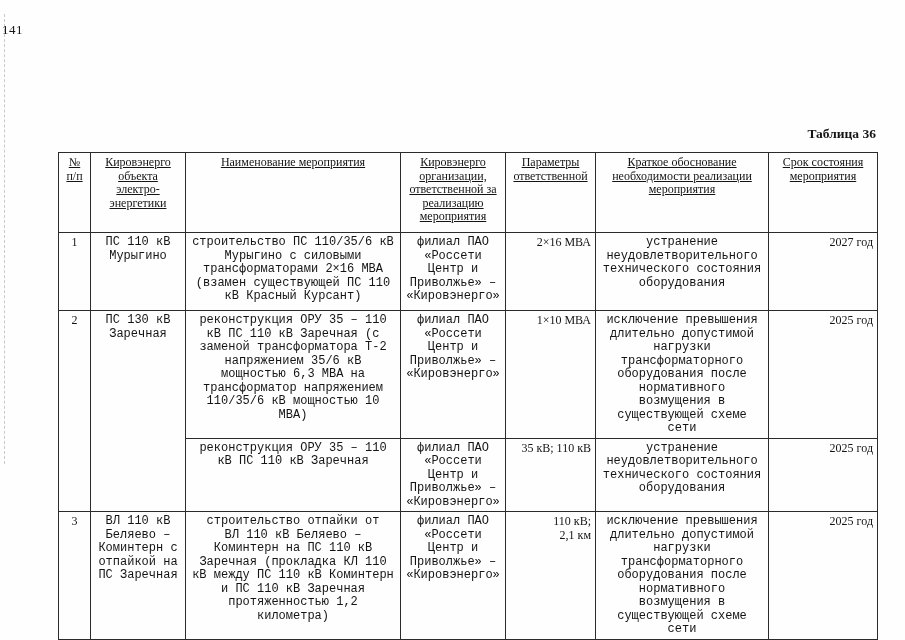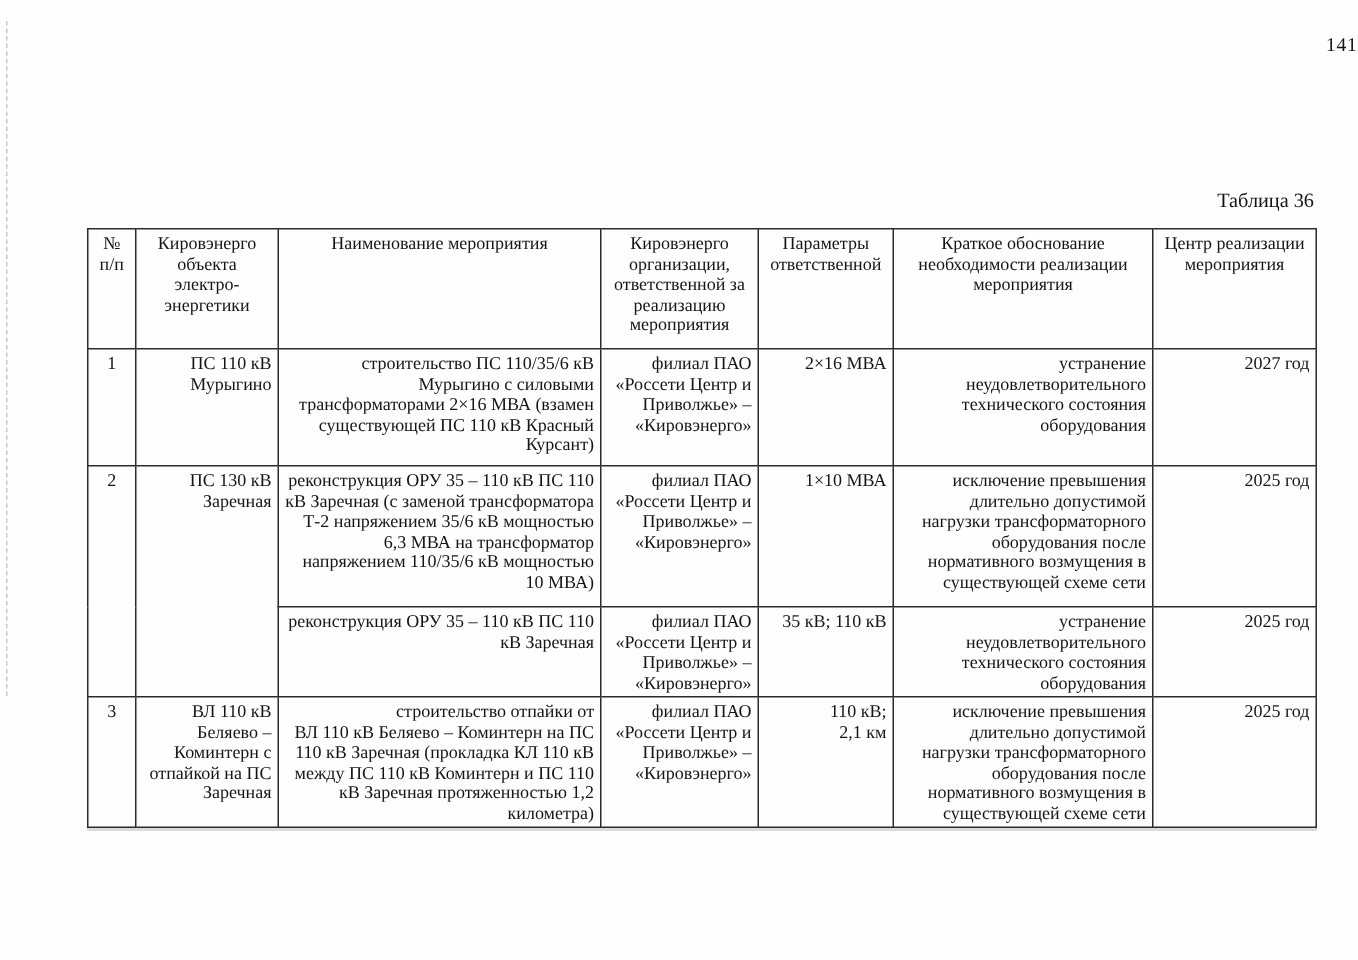--- a/index.html
+++ b/index.html
@@ -23,31 +23,32 @@
     left: 4px;
     top: 14px;
     height: 450px;
     width: 0;
     border-left: 1px dashed #b3b3b3;
     opacity: 0.7;
   }
   .page-number {
     position: absolute;
     top: 22px;
-    left: 12px;
+    left: 2px;
     right: 0;
-    text-align: right;
+    text-align: left;
     font-size: 13px;
     letter-spacing: 0.5px;
   }
   .table-caption {
     position: absolute;
     top: 126px;
     right: 29px;
     font-size: 13.5px;
+    font-weight: bold;
   }
   table.doc-table {
     position: absolute;
     left: 58px;
     top: 152px;
     width: 819px;
     border-collapse: collapse;
     table-layout: fixed;
     font-size: 12px;
     line-height: 13.5px;
@@ -59,23 +60,23 @@
     padding: 3px 4px 2px 4px;
     white-space: pre-line;
     overflow: hidden;
   }
   table.doc-table { border: 1.5px solid #2b2b2b; box-shadow: 0 2px 0 rgba(130,130,130,0.28); }
   table.doc-table th {
     font-weight: normal;
     text-align: center;
   }
   .c-num    { text-align: center; }
-  .c-left   { text-align: right; }
+  .c-left   { text-align: center; font-family: Liberation Mono, monospace; }
   .c-center { text-align: right; }
-  tr.r-head { height: 80px; }
+  tr.r-head { height: 80px; text-decoration: underline; }
   tr.r1     { height: 78px; }
   tr.r2a    { height: 94px; }
   tr.r2b    { height: 56px; }
   tr.r3     { height: 87px; }
 </style>
 </head>
 <body>
 
 <div class="page">
 
@@ -96,21 +97,21 @@
       <col style="width:109px">
     </colgroup>
     <thead>
       <tr class="r-head">
         <th>№ п/п</th>
         <th>Кировэнерго объекта электро-энергетики</th>
         <th>Наименование мероприятия</th>
         <th>Кировэнерго организации, ответственной за реализацию мероприятия</th>
         <th>Параметры ответственной</th>
         <th>Краткое обоснование необходимости реализации мероприятия</th>
-        <th>Центр реализации мероприятия</th>
+        <th>Срок состояния мероприятия</th>
       </tr>
     </thead>
     <tbody>
       <tr class="r1">
         <td class="c-num">1</td>
         <td class="c-left">ПС 110 кВ Мурыгино</td>
         <td class="c-left">строительство ПС 110/35/6 кВ Мурыгино с силовыми трансформаторами 2×16 МВА (взамен существующей ПС 110 кВ Красный Курсант)</td>
         <td class="c-left">филиал ПАО «Россети Центр и Приволжье» – «Кировэнерго»</td>
         <td class="c-center">2×16 МВА</td>
         <td class="c-left">устранение неудовлетворительного технического состояния оборудования</td>

